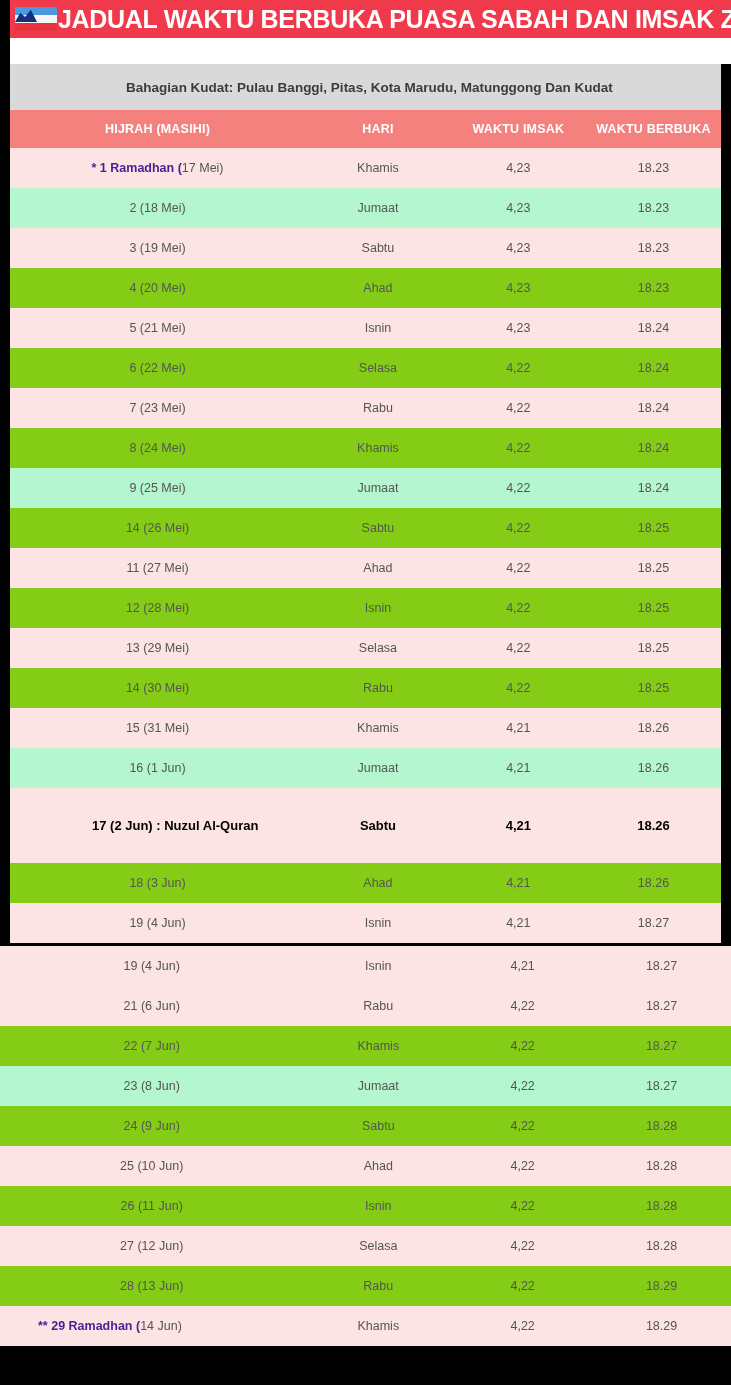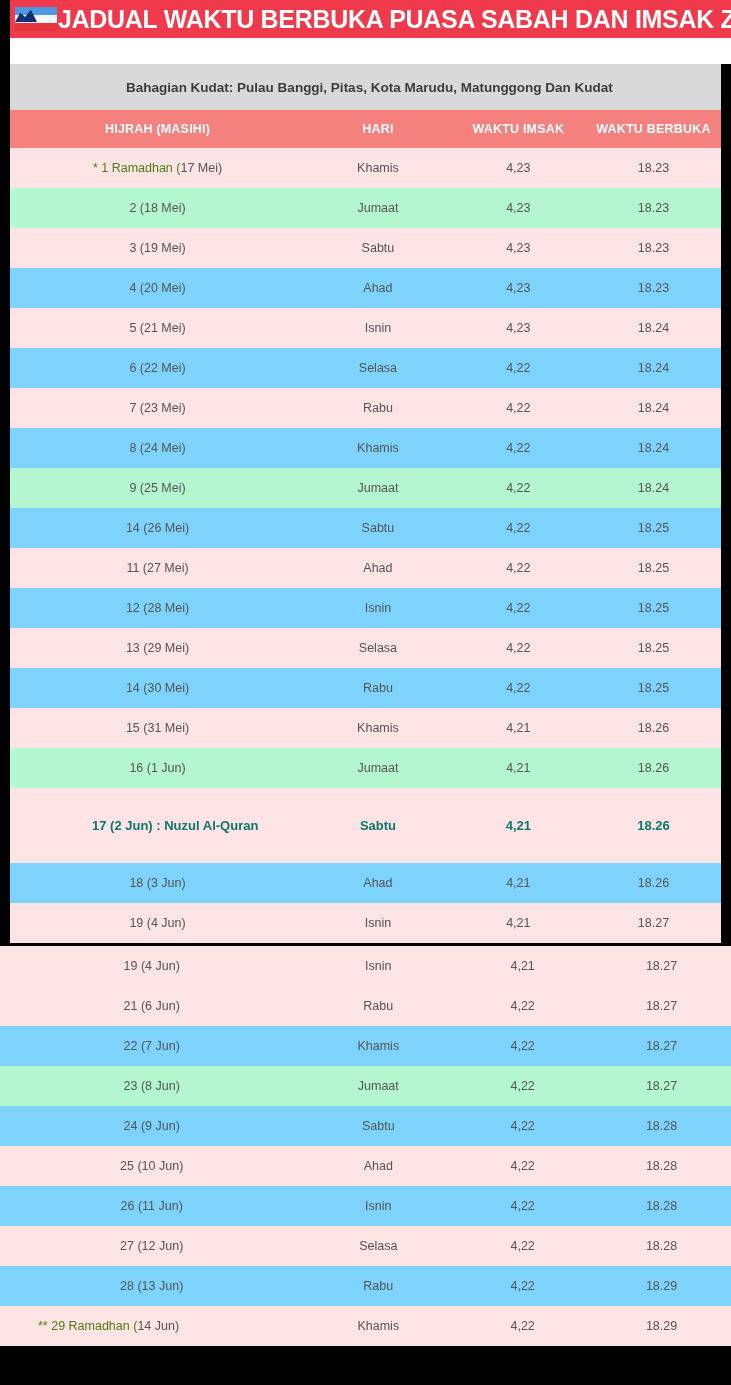--- a/index.html
+++ b/index.html
@@ -144,28 +144,28 @@
   }
 
   
   .col-hijrah  { width: 41.5%; }
   .col-hari    { width: 20.5%; }
   .col-imsak   { width: 19.0%; }
   .col-berbuka { width: 19.0%; }
 
   
   tr.tint-light  td { background: #fbe4e3; }
-  tr.tint-dark   td { background: #7dd3fc; }
+  tr.tint-dark   td { background: #84cc16; }
   tr.tint-green  td { background: #b4f6cf; }
 
   tr.row-tall td { height: 75px; }
-  tr.row-bold td { font-weight: bold; color: #0f766e; font-size: 13px; }
+  tr.row-bold td { font-weight: bold; color: #000000; font-size: 13px; }
   tr.row-bold td.cell-hijrah { text-align: left; padding-left: 82px; }
 
-  td.cell-hijrah .lead-bold { font-weight: normal; color: #4d7c0f; }
+  td.cell-hijrah .lead-bold { font-weight: bold; color: #4c1d95; }
 
   tr.row-last td.cell-hijrah { text-align: left; padding-left: 38px; }
 </style>
 </head>
 <body>
 
 <div id="page">
 
   <div class="title-bar">
     <span class="flag-icon">

